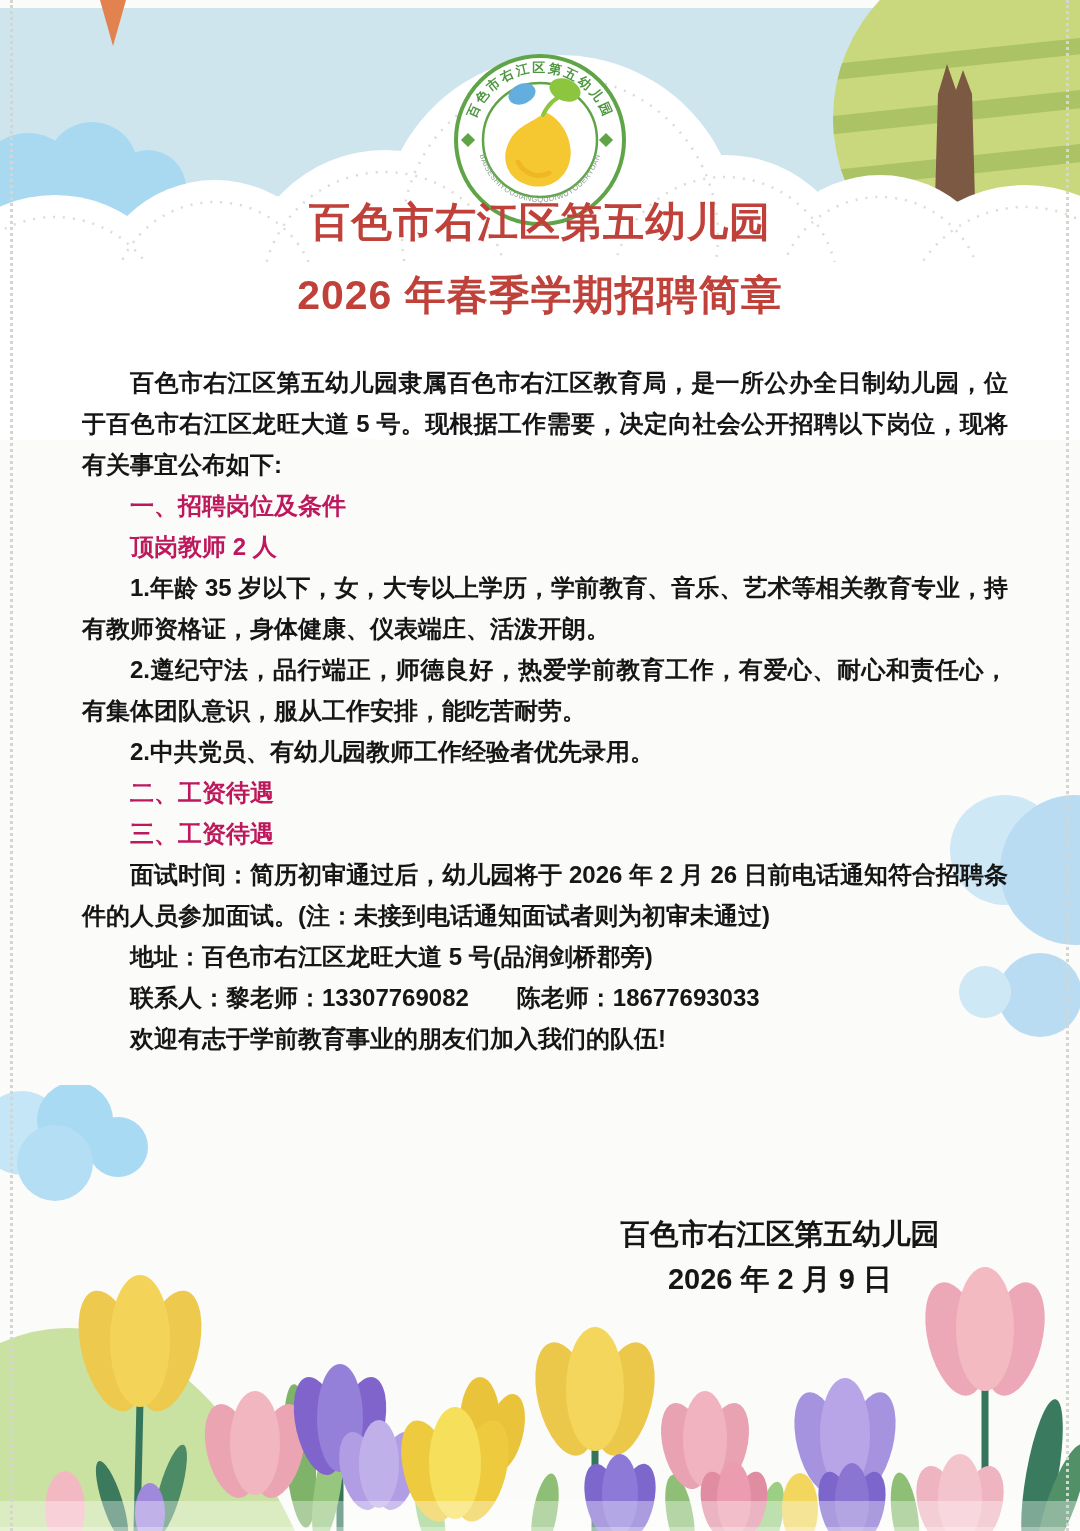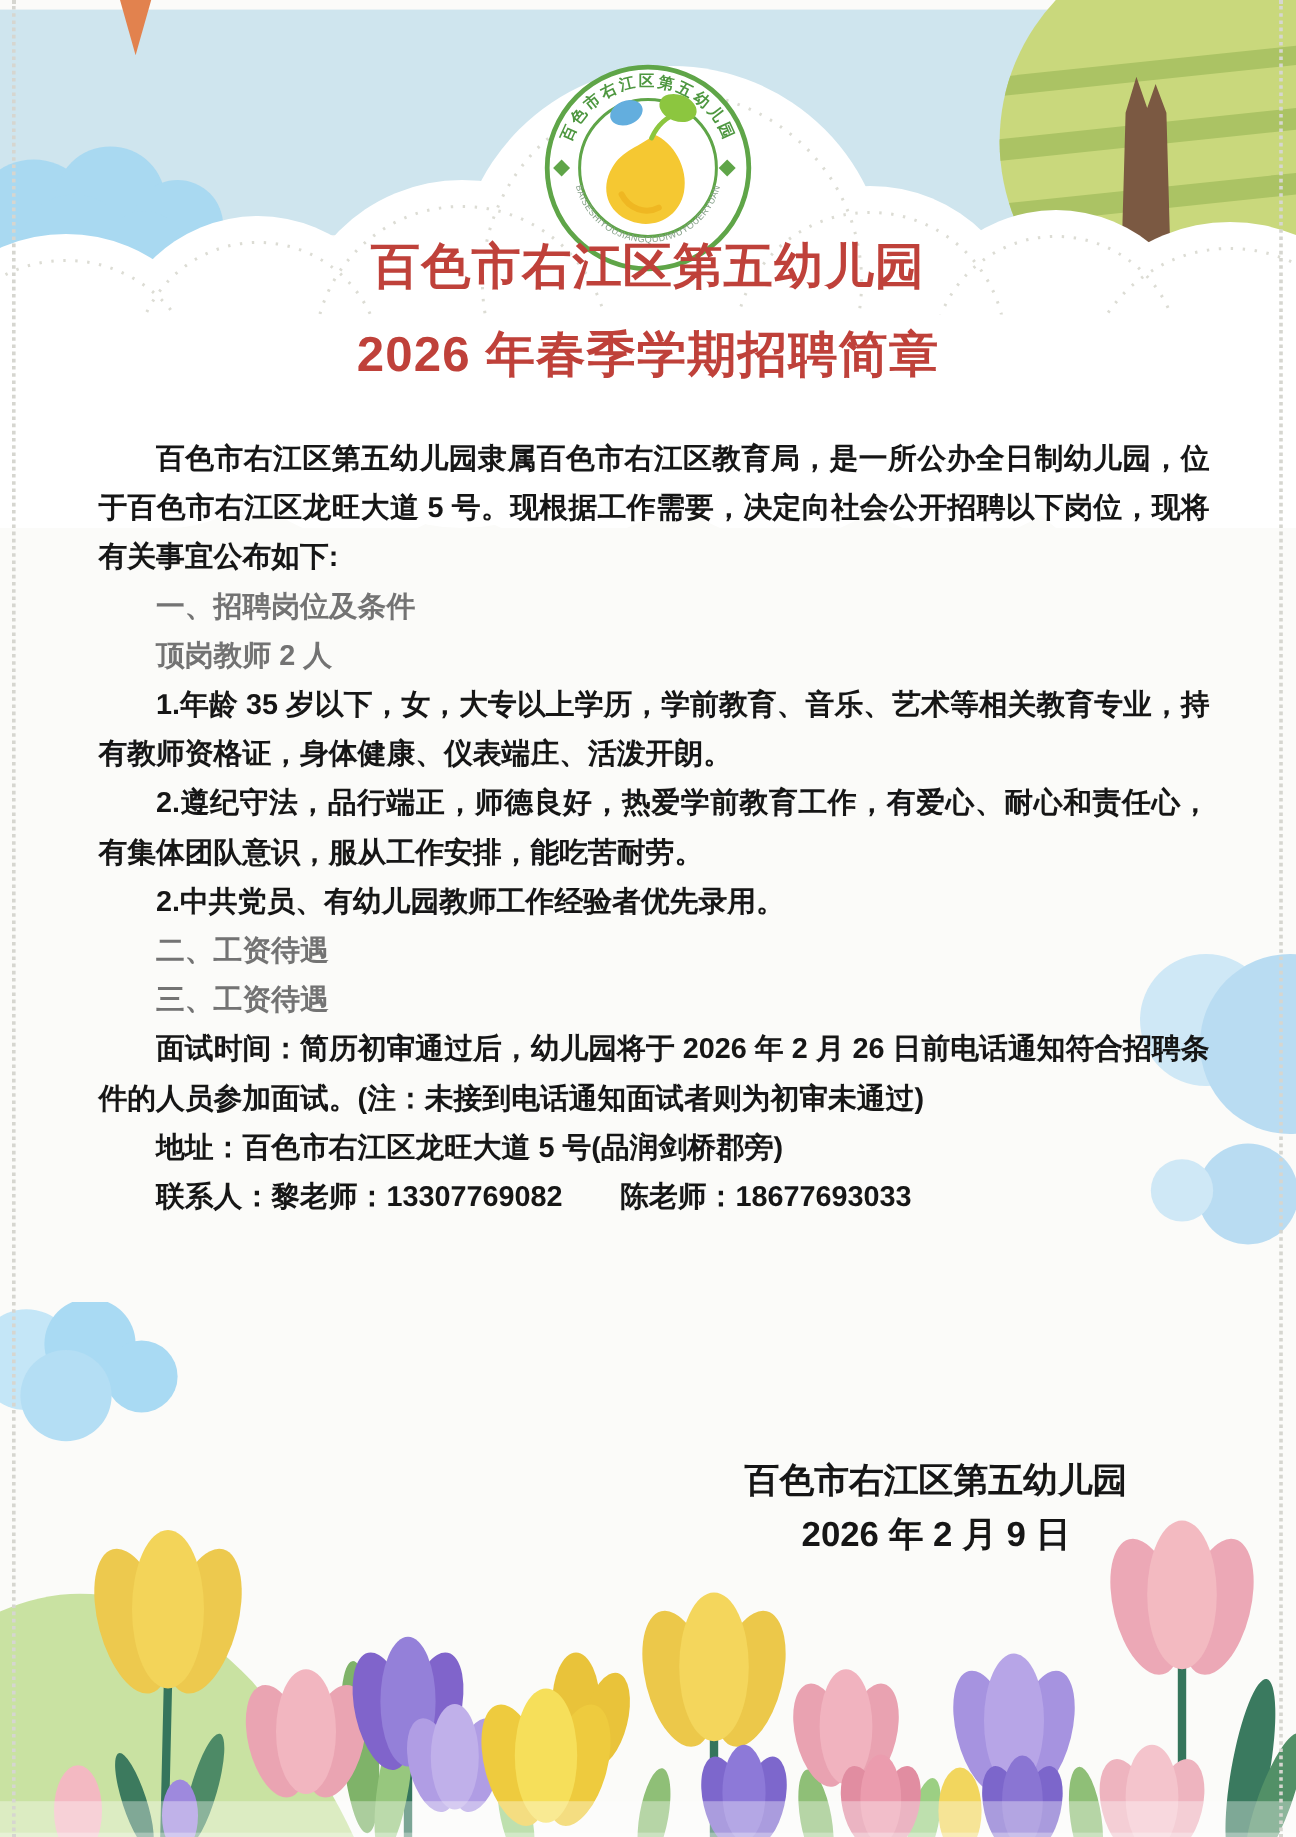--- a/index.html
+++ b/index.html
@@ -17,21 +17,21 @@
     position:absolute;top:186px;left:0;width:100%;text-align:center;z-index:4;
     color:#bf413a;font-size:41px;font-weight:bold;line-height:73px;letter-spacing:1px;
   }
   .doc-body{
     position:absolute;top:338px;left:82px;width:926px;z-index:4;
     color:#161616;font-size:24px;font-weight:bold;line-height:41px;
     text-align:justify;
     margin-top:24px;
   }
   .doc-body p{margin:0;text-indent:2em;}
-  .red{color:#737373;}
+  .red{color:#be185d;}
   .signature{
     position:absolute;top:1212px;left:540px;width:480px;z-index:4;
     text-align:center;color:#161616;font-size:29px;font-weight:bold;line-height:45px;
   }
   .flowers-art{position:absolute;left:0;bottom:0;z-index:2;}
   .mid-cloud{position:absolute;z-index:1;}
 </style>
 </head>
 <body>
 
@@ -146,20 +146,21 @@
   <p class="red">一、招聘岗位及条件</p>
   <p class="red">顶岗教师 2 人</p>
   <p>1.年龄 35 岁以下，女，大专以上学历，学前教育、音乐、艺术等相关教育专业，持有教师资格证，身体健康、仪表端庄、活泼开朗。</p>
   <p>2.遵纪守法，品行端正，师德良好，热爱学前教育工作，有爱心、耐心和责任心，有集体团队意识，服从工作安排，能吃苦耐劳。</p>
   <p>2.中共党员、有幼儿园教师工作经验者优先录用。</p>
   <p class="red">二、工资待遇</p>
   <p class="red">三、工资待遇</p>
   <p>面试时间：简历初审通过后，幼儿园将于 2026 年 2 月 26 日前电话通知符合招聘条件的人员参加面试。(注：未接到电话通知面试者则为初审未通过)</p>
   <p>地址：百色市右江区龙旺大道 5 号(品润剑桥郡旁)</p>
   <p>联系人：黎老师：13307769082　　陈老师：18677693033</p>
+  <p>欢迎有志于学前教育事业的朋友们加入我们的队伍!</p>
 </div>
 
 <div class="signature">
   <div>百色市右江区第五幼儿园</div>
   <div>2026 年 2 月 9 日</div>
 </div>
 
 <svg class="flowers-art" width="1080" height="280" viewBox="0 0 1080 280">
 
   <path d="M-60,130 Q80,15 210,150 Q265,215 295,280 L-60,280 Z" fill="#c9e2a2"></path>

